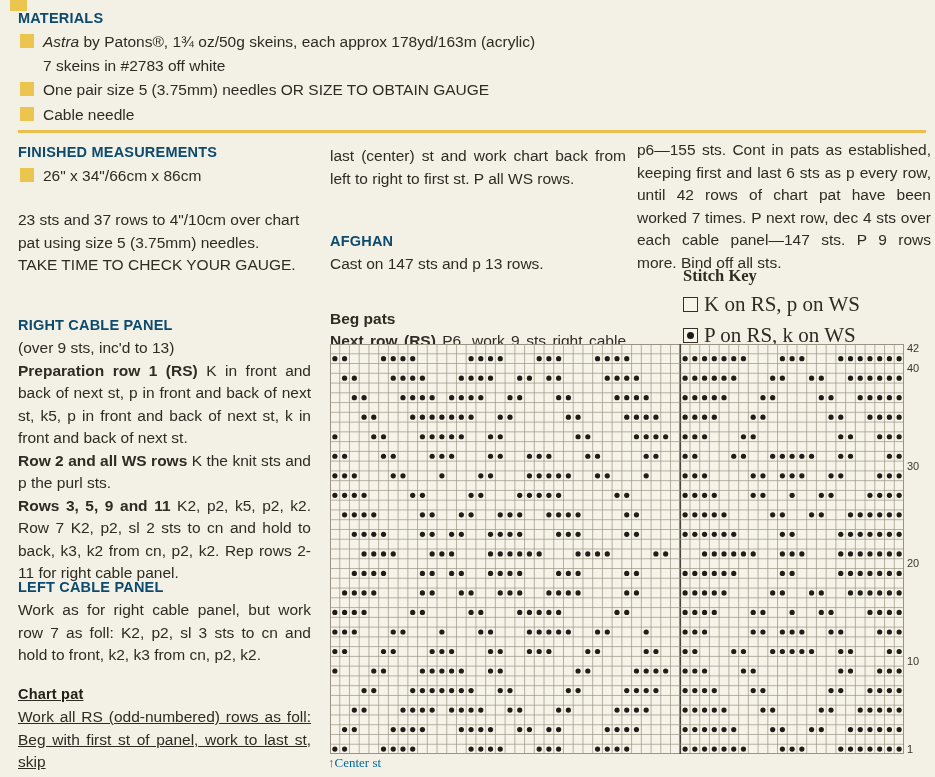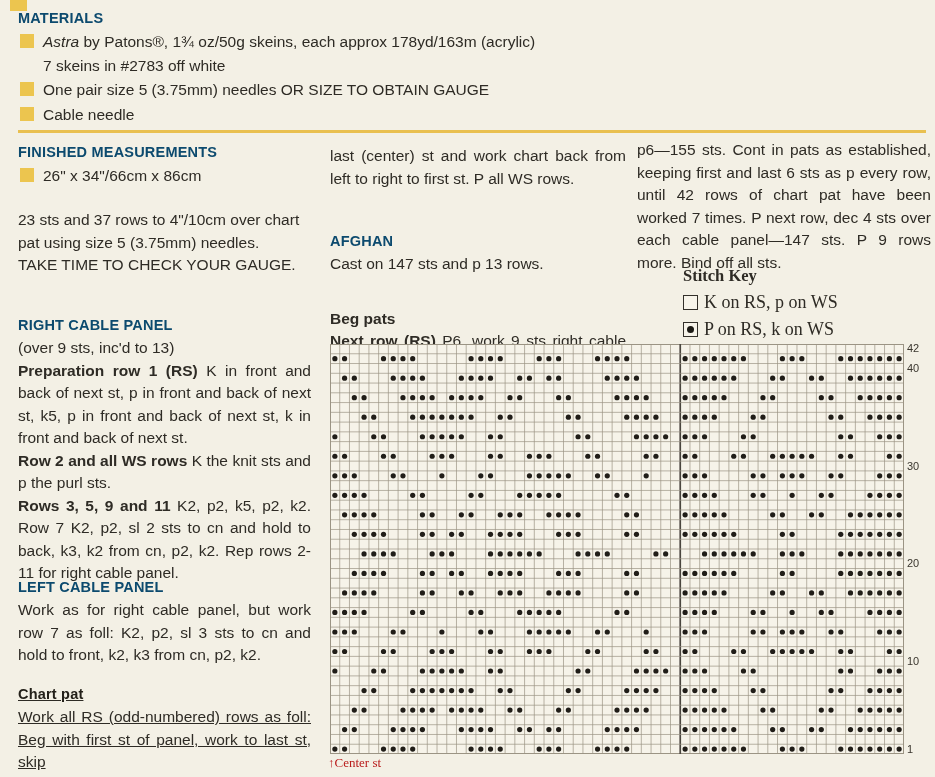--- a/index.html
+++ b/index.html
@@ -19,28 +19,28 @@
   .body-p.nojust{text-align:left;}
   .lead{font-weight:bold;margin-top:32px;}
   section{position:absolute;}
   
   .bullet-row{display:flex; align-items:flex-start; margin-bottom:1px;}
   .bullet{flex:0 0 14px; width:14px; height:14px; background:#ecc54f; margin:4px 9px 0 2px;}
   .bullet-text{font-size:15.5px; line-height:23.5px;}
   .rule{position:absolute; left:18px; top:130px; width:908px; height:3px; background:#e9c050;}
   
   .key-title{font-family:"Liberation Serif", serif; font-weight:bold; font-size:16.5px; margin:0 0 3px 0;}
-  .key-item{display:flex; align-items:center; margin-top:6px; font-family:"Liberation Serif", serif; font-size:18px;}
+  .key-item{display:flex; align-items:center; margin-top:6px; font-family:"Liberation Serif", serif; font-size:21px;}
   .key-sym{width:13px; height:13px; border:1.4px solid #33302a; background:#f7f4ea; margin-right:6px; position:relative;}
   .key-sym .dot{position:absolute; left:50%; top:50%; width:7px; height:7px; margin:-3.5px 0 0 -3.5px; border-radius:50%; background:#1c1a15;}
   
   .chart-wrap{position:absolute; left:330px; top:344px;}
   .center-note{
     position:absolute; left:328px; top:755px;
-    font-family:"Liberation Serif", serif; font-size:13px; color:#b91c1c;
+    font-family:"Liberation Serif", serif; font-size:13px; color:#0369a1;
   }
   i{font-style:italic;}
 </style>
 </head>
 <body>
 
 <div class="page">
 
   <div class="corner-chip"></div>
 

